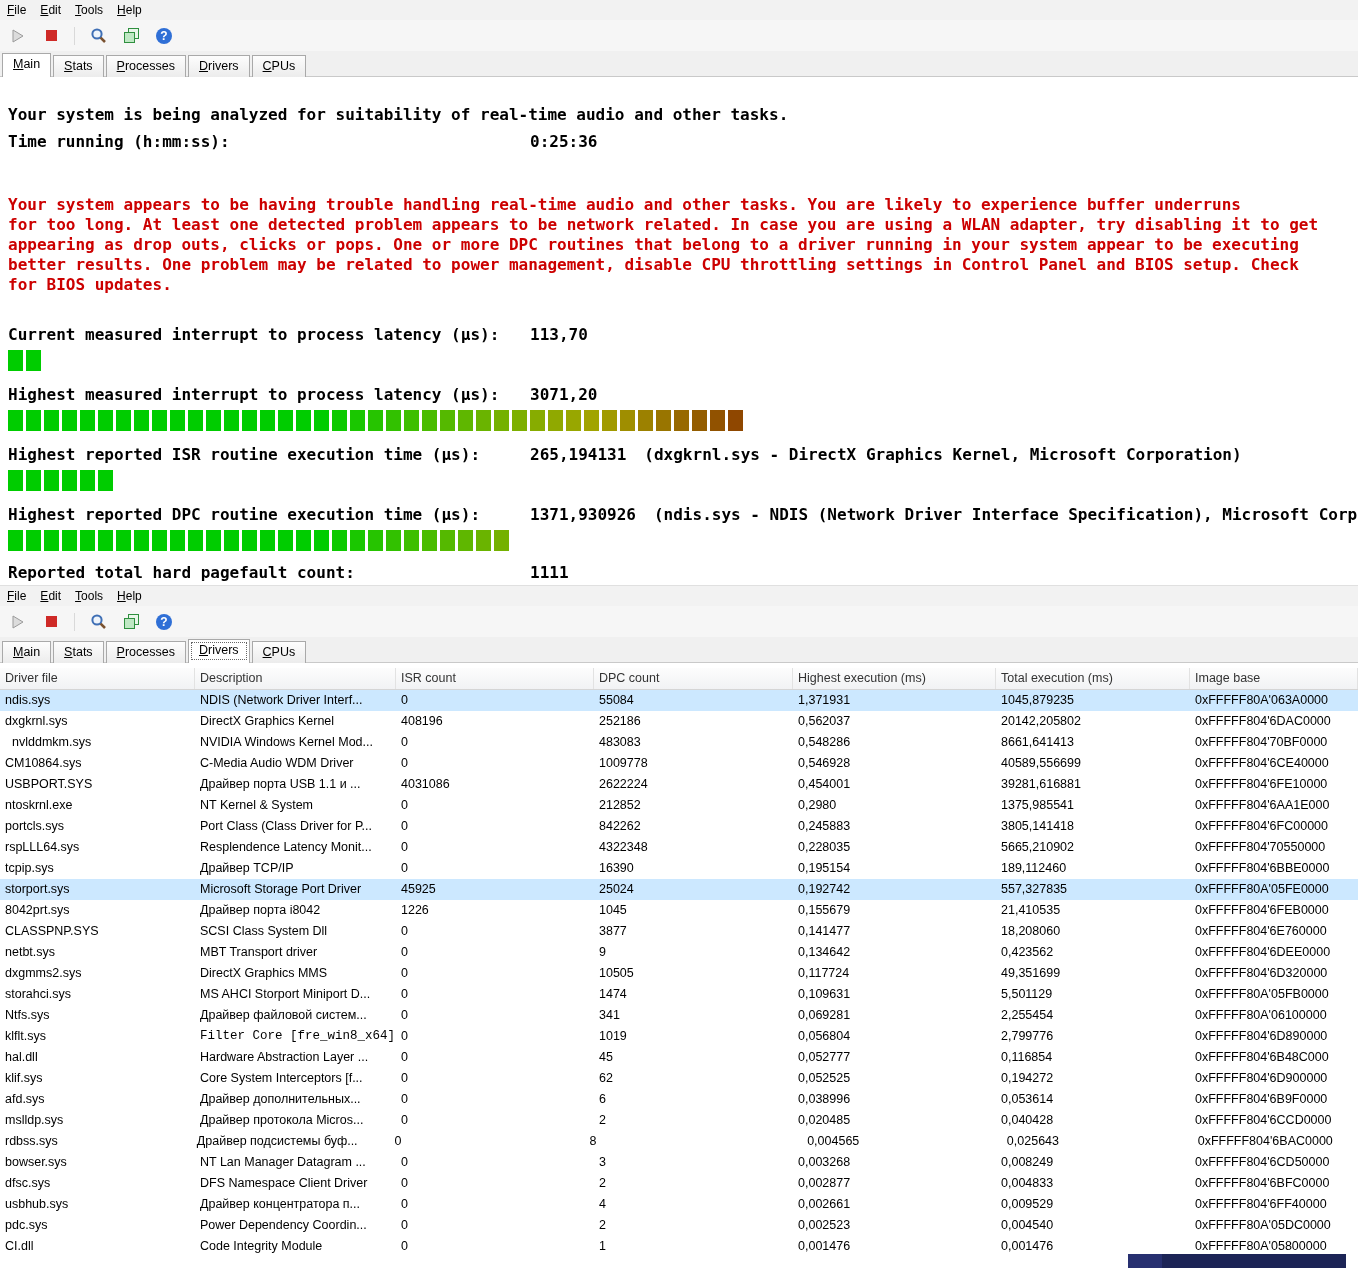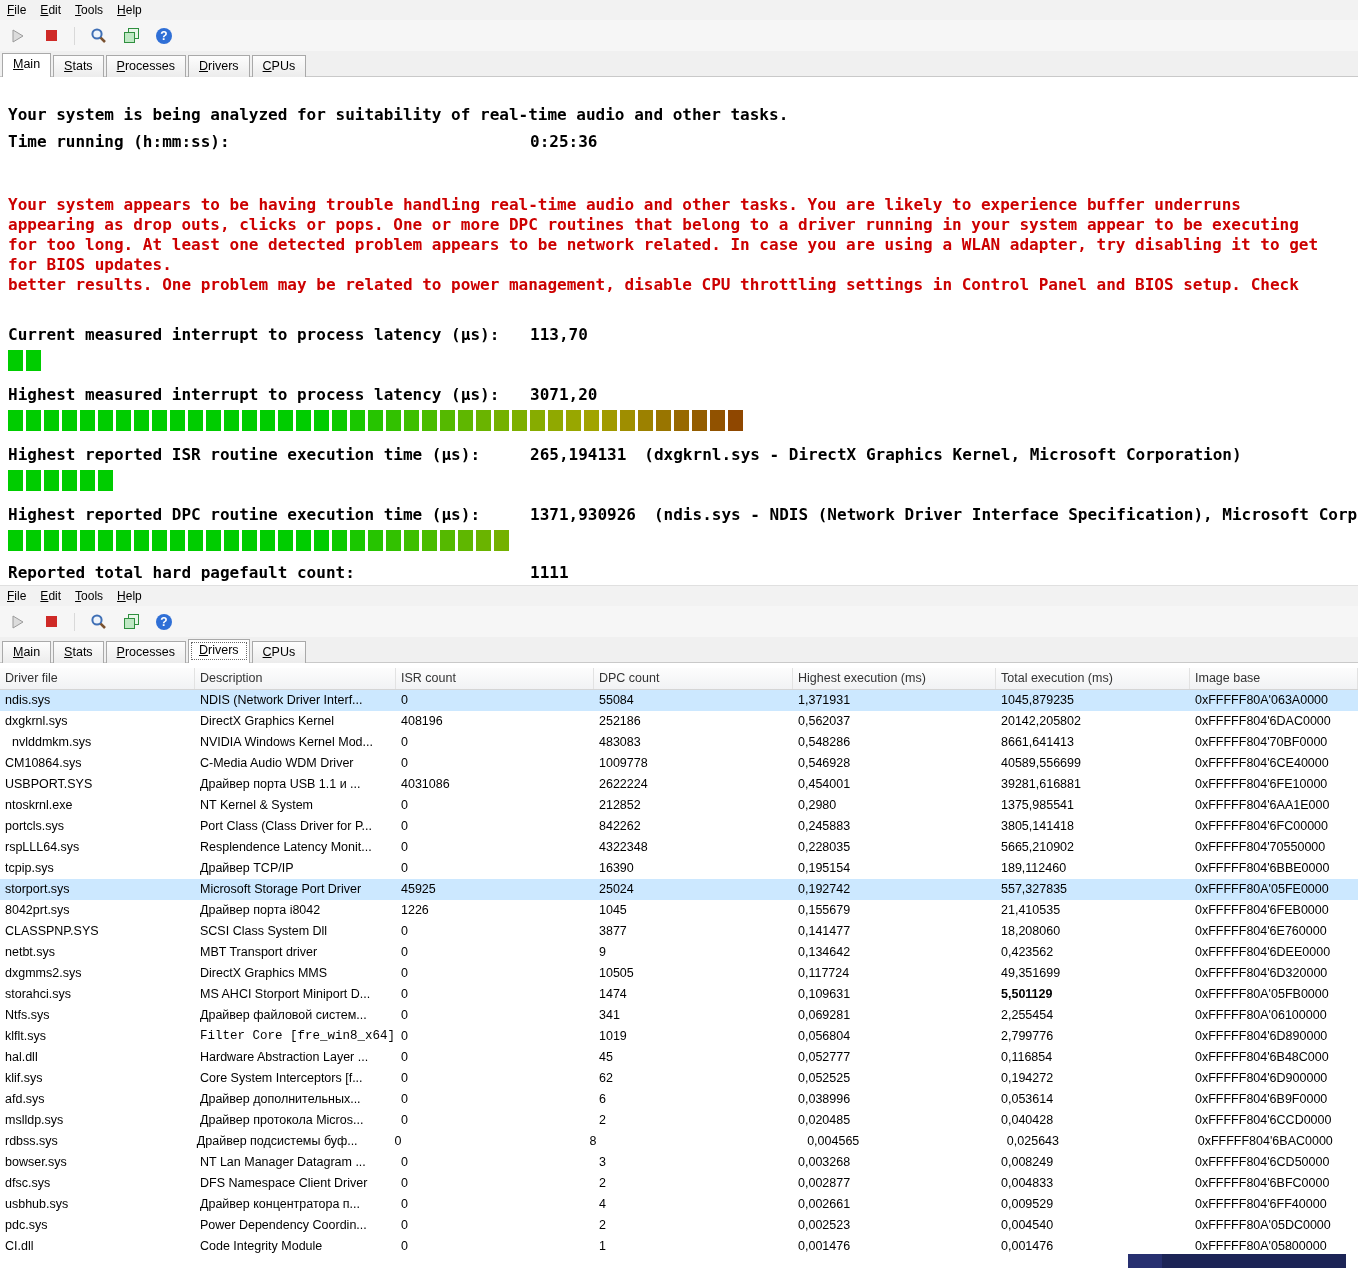--- a/index.html
+++ b/index.html
@@ -104,24 +104,24 @@
       </div>
 
     <div class="report">
       <div class="rline">Your system is being analyzed for suitability of real-time audio and other tasks.</div>
       <div class="rline kv timeline">
         <span class="lbl">Time running (h:mm:ss):</span><span class="val">0:25:36</span>
       </div>
 
       <div class="warning" id="warning">
           <div class="rline">Your system appears to be having trouble handling real-time audio and other tasks. You are likely to experience buffer underruns</div>
+          <div class="rline">for too long. At least one detected problem appears to be network related. In case you are using a WLAN adapter, try disabling it to get</div>
           <div class="rline">appearing as drop outs, clicks or pops. One or more DPC routines that belong to a driver running in your system appear to be executing</div>
-          <div class="rline">for too long. At least one detected problem appears to be network related. In case you are using a WLAN adapter, try disabling it to get</div>
+          <div class="rline">better results. One problem may be related to power management, disable CPU throttling settings in Control Panel and BIOS setup. Check</div>
           <div class="rline">for BIOS updates.</div>
-          <div class="rline">better results. One problem may be related to power management, disable CPU throttling settings in Control Panel and BIOS setup. Check</div>
         </div>
 
       <div id="meters">
           <div class="meter">
             <div class="rline kv"><span class="lbl">Current measured interrupt to process latency (µs):</span><span class="val">113,70</span></div>
             <div class="bar">
               <span class="seg" style="background: rgb(0, 204, 0);"></span>
               <span class="seg" style="background: rgb(0, 204, 0);"></span>
             </div>
           </div>
@@ -400,21 +400,21 @@
             <div class="gc" style="width: 203px;">0,117724</div>
             <div class="gc" style="width: 194px;">49,351699</div>
             <div class="gc" style="width: 168px;">0xFFFFF804'6D320000</div>
           </div>
           <div class="grow">
             <div class="gc" style="width: 195px;">storahci.sys</div>
             <div class="gc" style="width: 201px;">MS AHCI Storport Miniport D...</div>
             <div class="gc" style="width: 198px;">0</div>
             <div class="gc" style="width: 199px;">1474</div>
             <div class="gc" style="width: 203px;">0,109631</div>
-            <div class="gc" style="width: 194px; font-weight: bold;">5,501129</div>
+            <div class="gc" style="width: 194px;">5,501129</div>
             <div class="gc" style="width: 168px;">0xFFFFF80A'05FB0000</div>
           </div>
           <div class="grow">
             <div class="gc" style="width: 195px;">Ntfs.sys</div>
             <div class="gc" style="width: 201px;">Драйвер файловой систем...</div>
             <div class="gc" style="width: 198px;">0</div>
             <div class="gc" style="width: 199px;">341</div>
             <div class="gc" style="width: 203px;">0,069281</div>
             <div class="gc" style="width: 194px;">2,255454</div>
             <div class="gc" style="width: 168px;">0xFFFFF80A'06100000</div>

